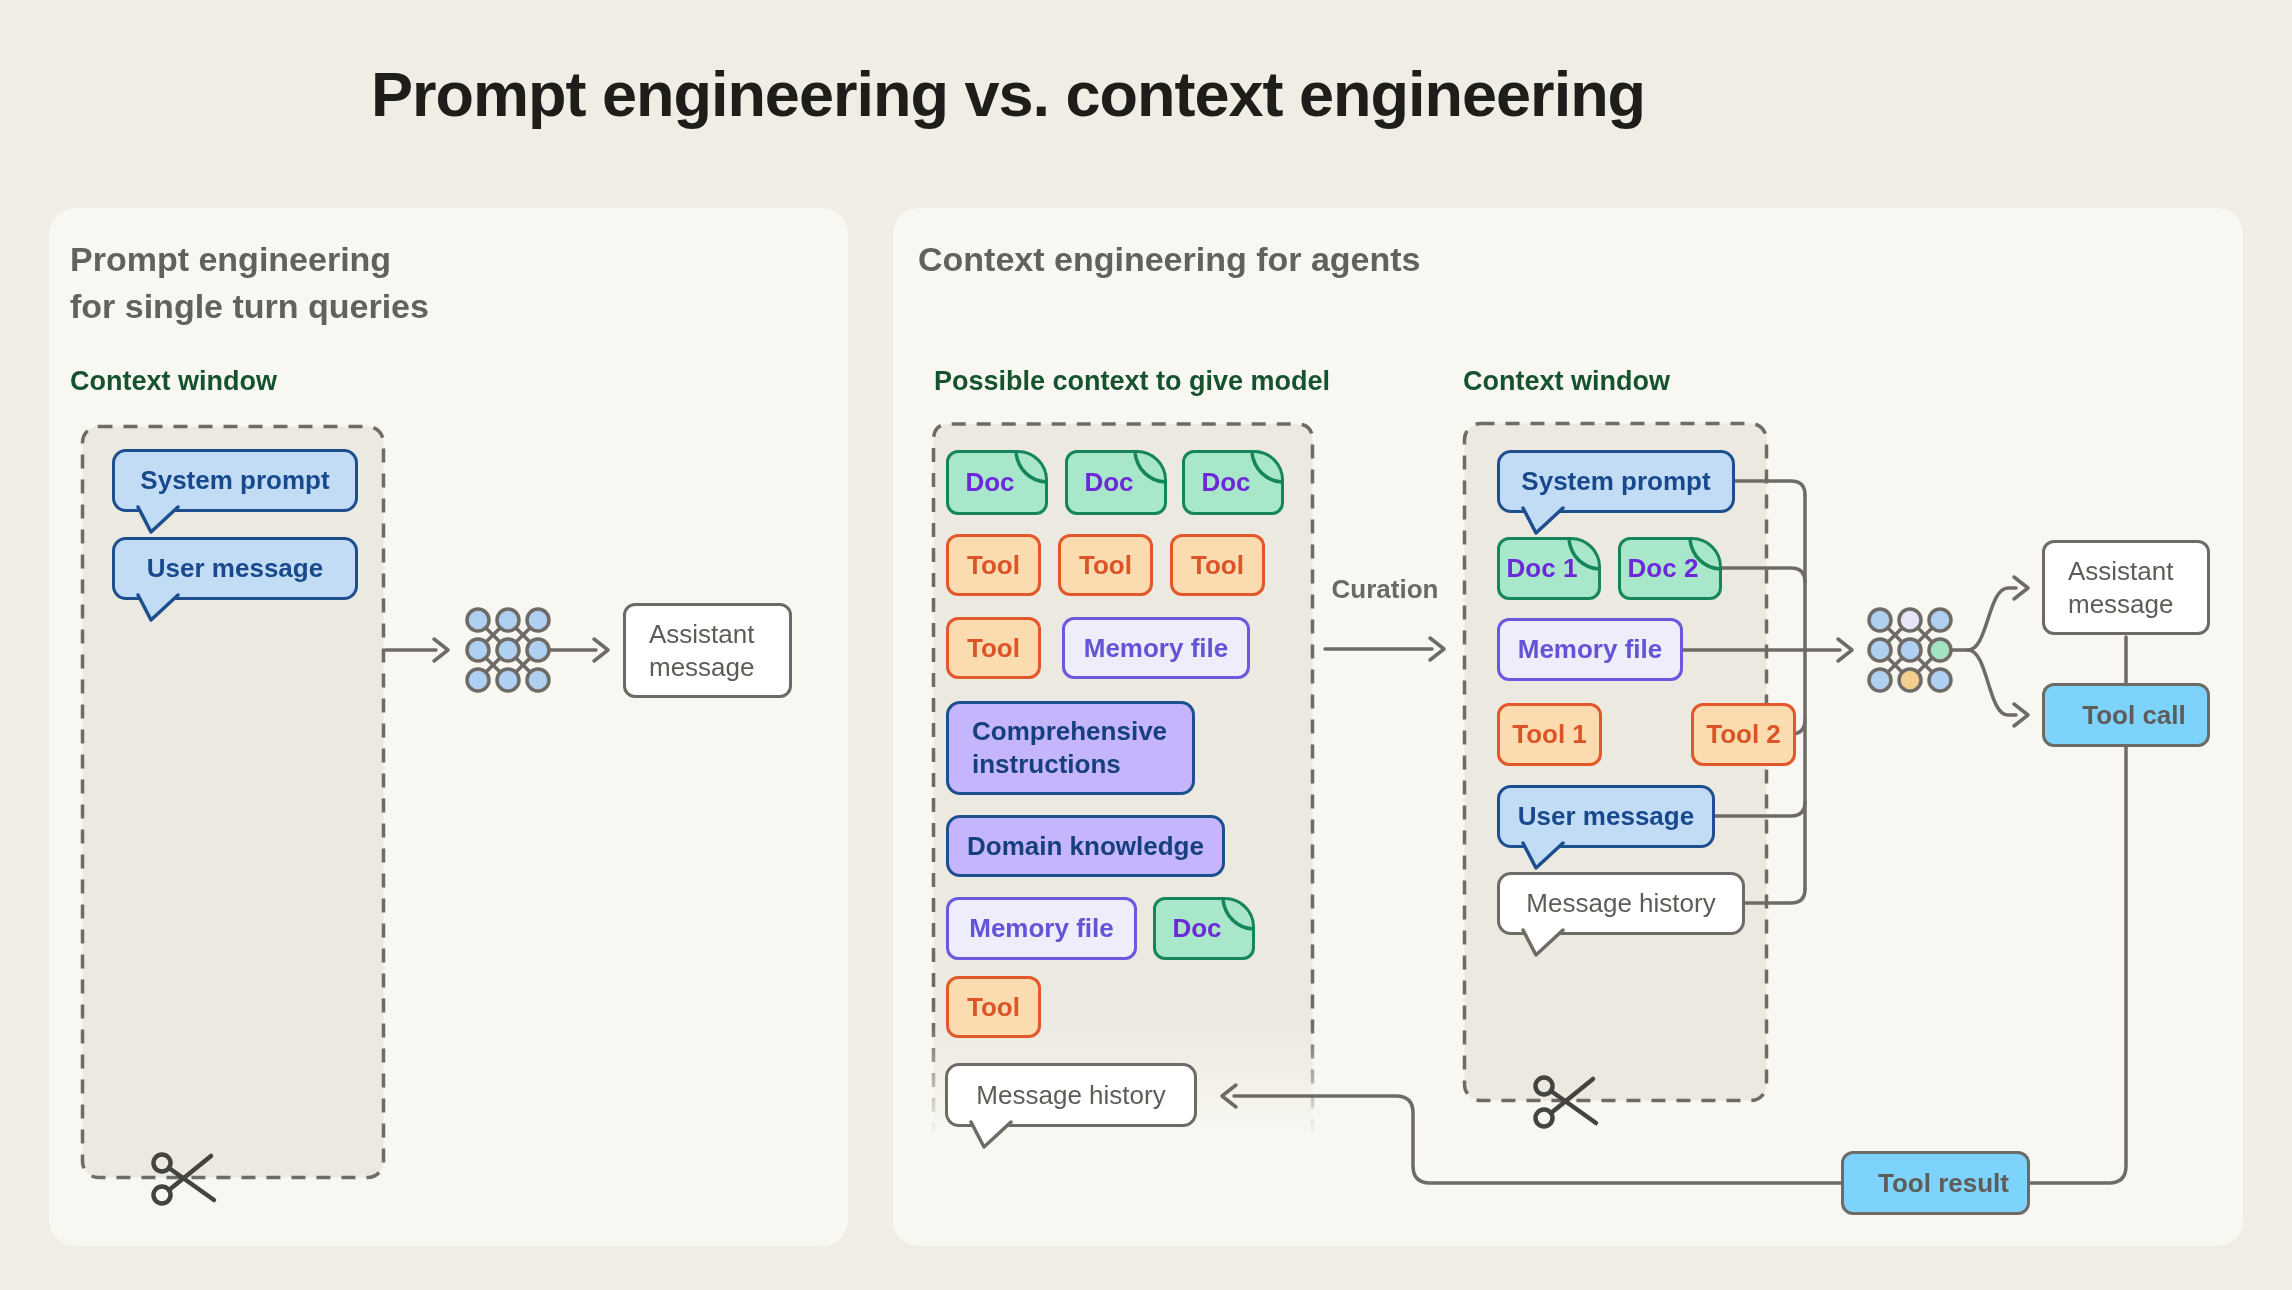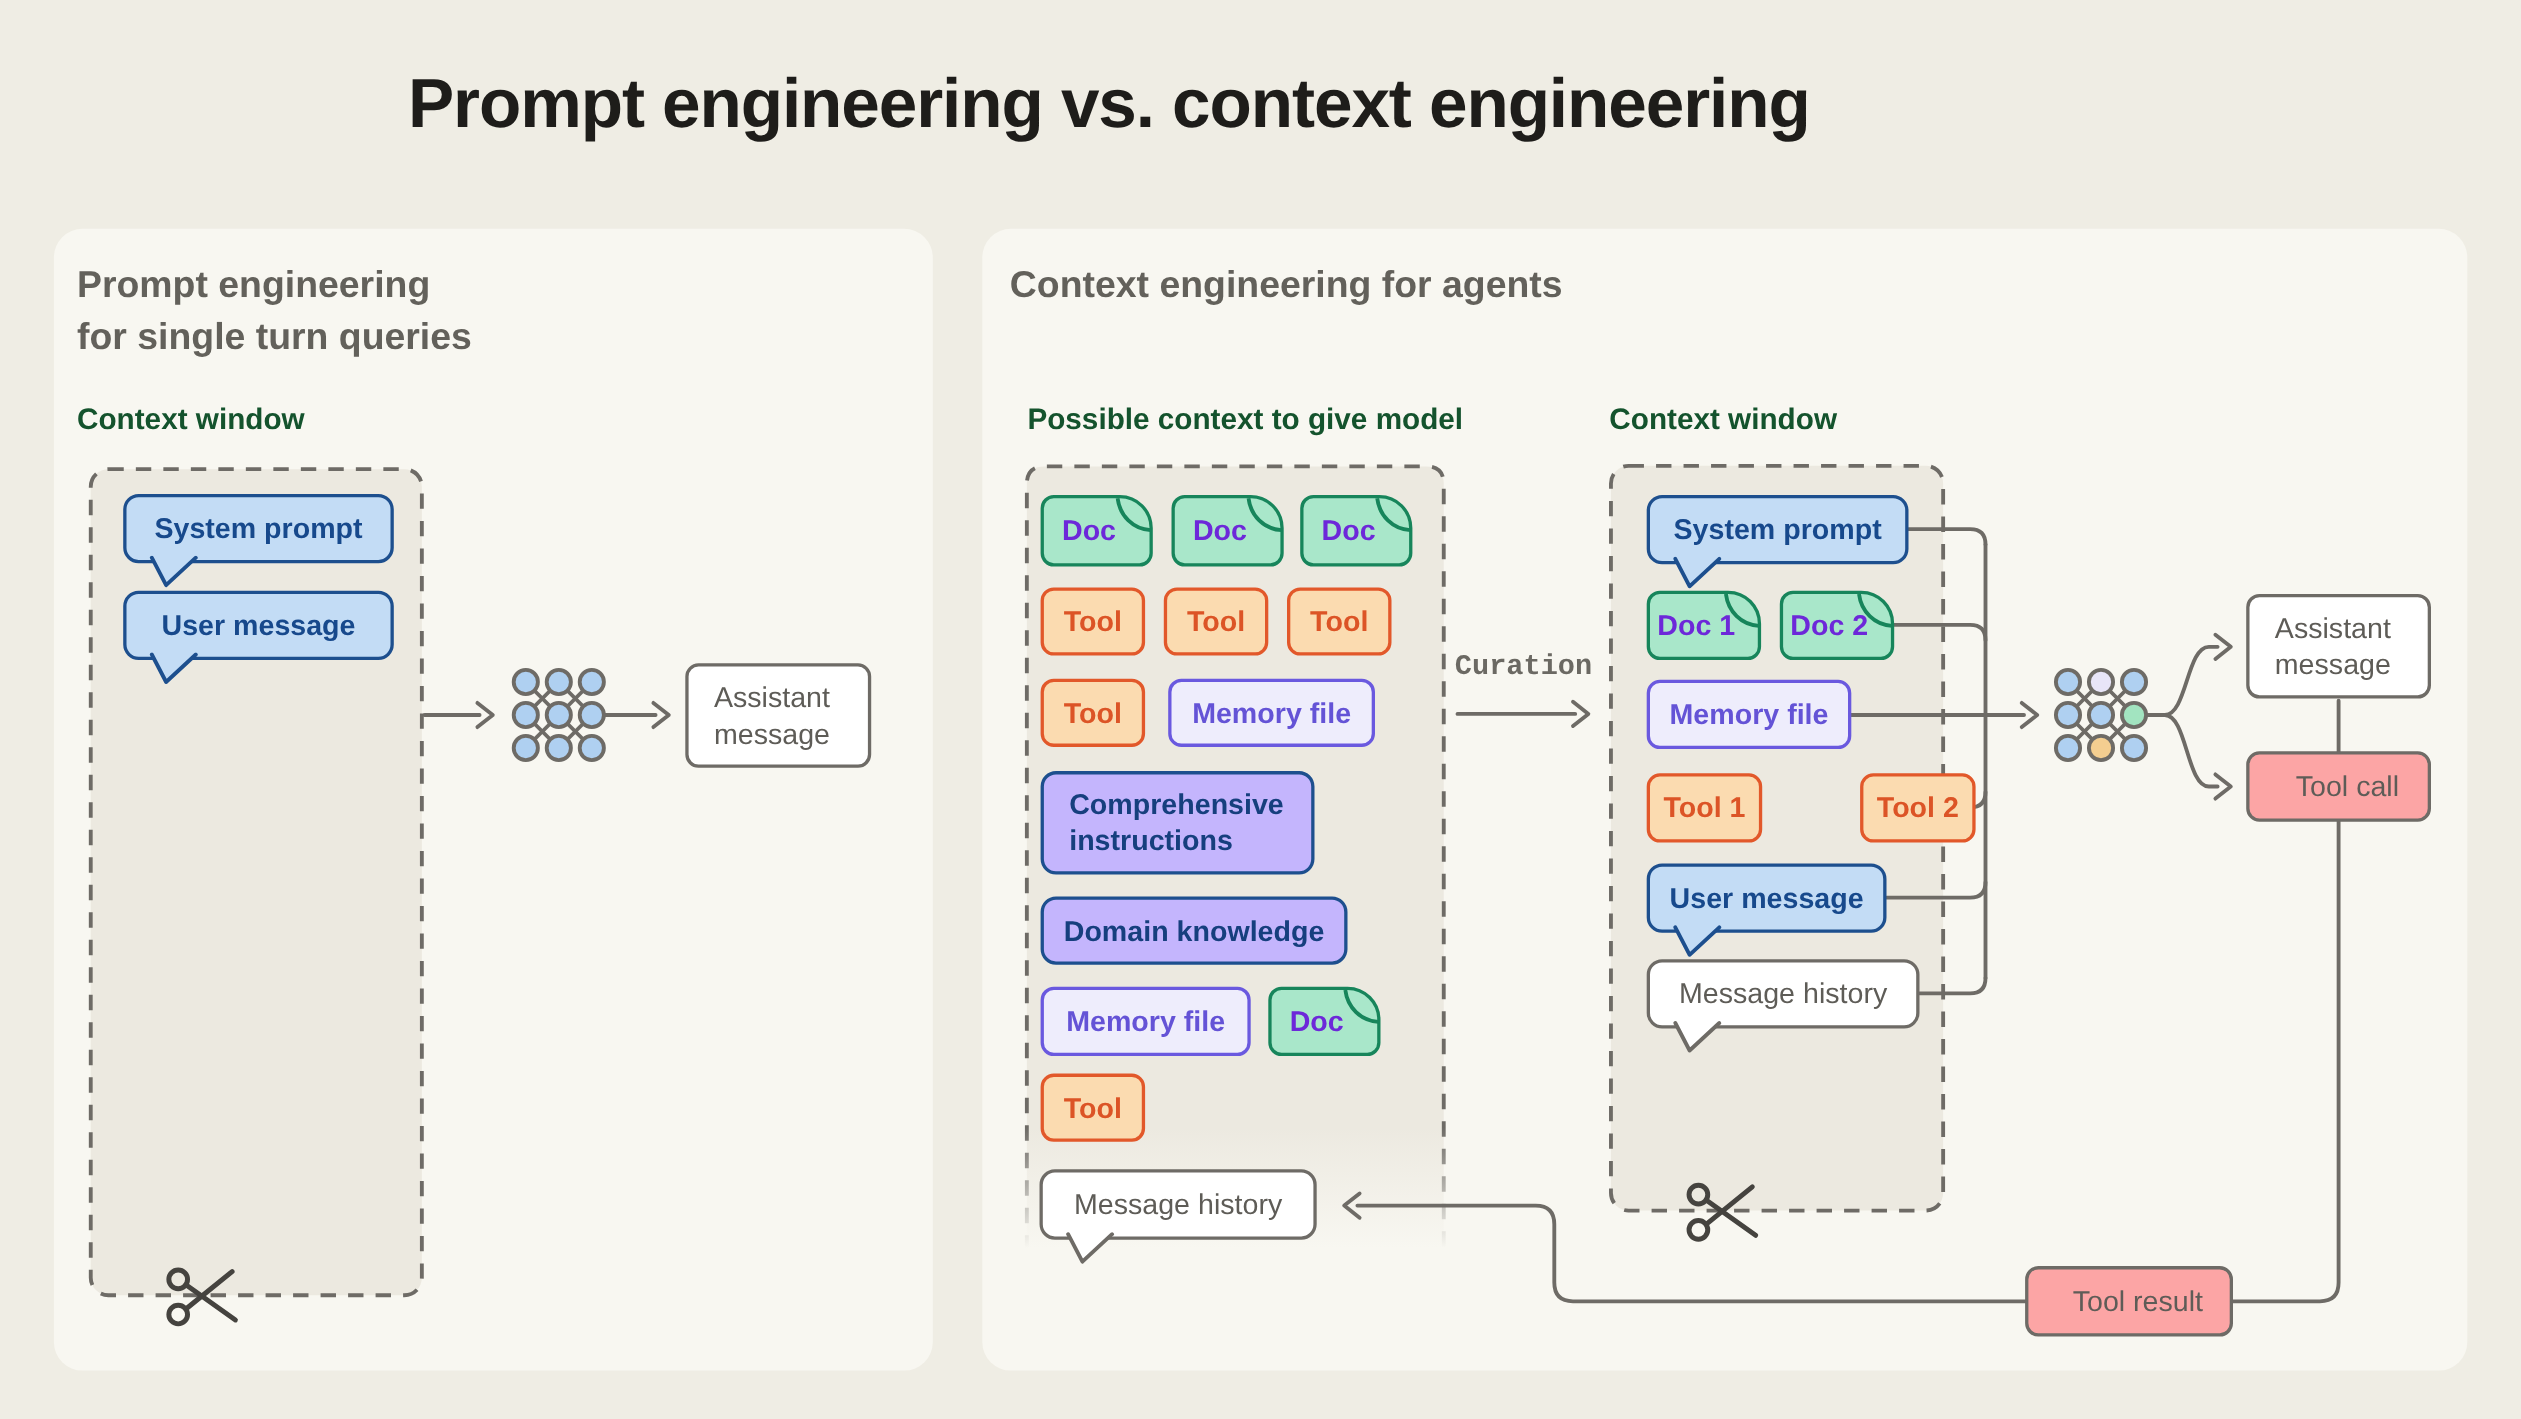--- a/index.html
+++ b/index.html
@@ -25,21 +25,21 @@
     border:3.5px solid;border-radius:12px;
     font-size:26px;font-weight:700;white-space:nowrap;
   }
   .bubble{border-radius:14px;}
   .tail{position:absolute;top:calc(100% - 4px);left:20px;width:46px;height:30px;}
   .blue{background:#C3DCF5;border-color:#1D4F8E;color:#17498C;}
   .bluerect{background:#c4b5fd;border-color:#1D4F8E;color:#163F7E;border-radius:14px;}
   .green{background:#A9E7CA;border-color:#17855B;color:#6d28d9;border-radius:12px 30px 12px 12px;}
   .orange{background:#FBDBB0;border-color:#E2582A;color:#DC5426;}
   .purple{background:#EEEDFC;border-color:#6A59DF;color:#6453D6;}
-  .tan{background:#fca5a5;border-color:#6E6B66;color:#5E5C57;font-weight:400;padding-left:16px;}
+  .tan{background:#7dd3fc;border-color:#6E6B66;color:#5E5C57;font-weight:700;padding-left:16px;}
   .white{background:#FFFFFF;border-color:#6E6B66;color:#5E5C57;font-weight:400;}
   .two-line{flex-direction:column;align-items:flex-start;justify-content:center;
     line-height:33px;padding-left:23px;}
   .doc .crease{position:absolute;top:-2px;right:-2px;width:33px;height:33px;}
   .doc span{padding-right:14px;}
   svg.layer{position:absolute;left:0;top:0;}
 </style>
 </head>
 <body>
 
@@ -177,21 +177,21 @@
       </svg>
   </div>
   <div class="abs box white two-line" style="left:623px;top:603px;width:169px;height:95px;">
     <span>Assistant</span>
     <span>message</span>
   </div>
 
   <div class="abs panel-heading" style="left:918px;top:236px;">Context engineering for agents</div>
   <div class="abs zone-label" style="left:918px;top:366px;margin-left:16px;">Possible context to give model</div>
   <div class="abs zone-label" style="left:1463px;top:366px;">Context window</div>
-  <div class="abs curation-label" style="left:1320px;top:591px;width:130px;font-family:Liberation Mono, monospace;">Curation</div>
+  <div class="abs curation-label" style="left:1320px;top:574px;width:130px;">Curation</div>
 
   <div class="abs box green doc" style="left:946px;top:450px;width:102px;height:65px;">
     <span>Doc</span>
     <svg class="crease" viewBox="0 0 33 33">
         <path d="M 2 2 C 4 18 16 30 32 31" fill="none" stroke="#17855B" stroke-width="3.5"></path>
       </svg>
   </div>
   <div class="abs box green doc" style="left:1065px;top:450px;width:102px;height:65px;">
     <span>Doc</span>
     <svg class="crease" viewBox="0 0 33 33">

